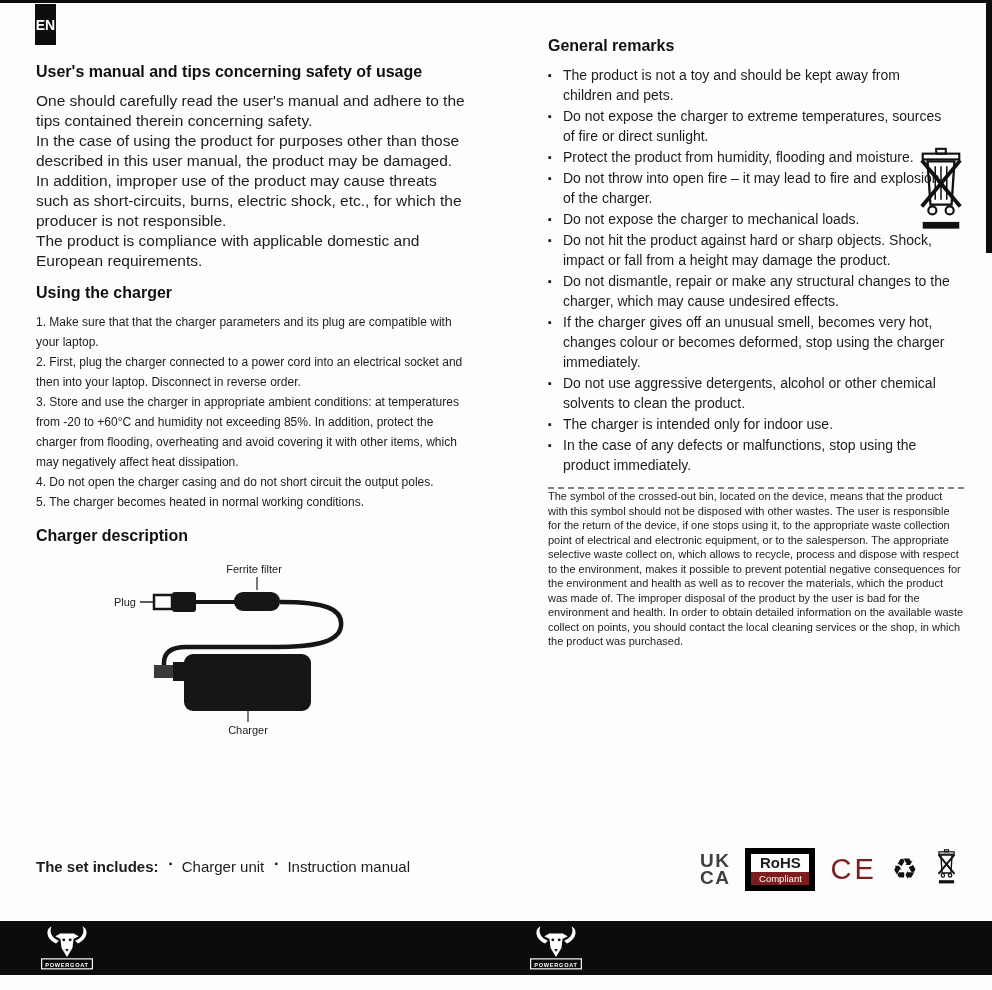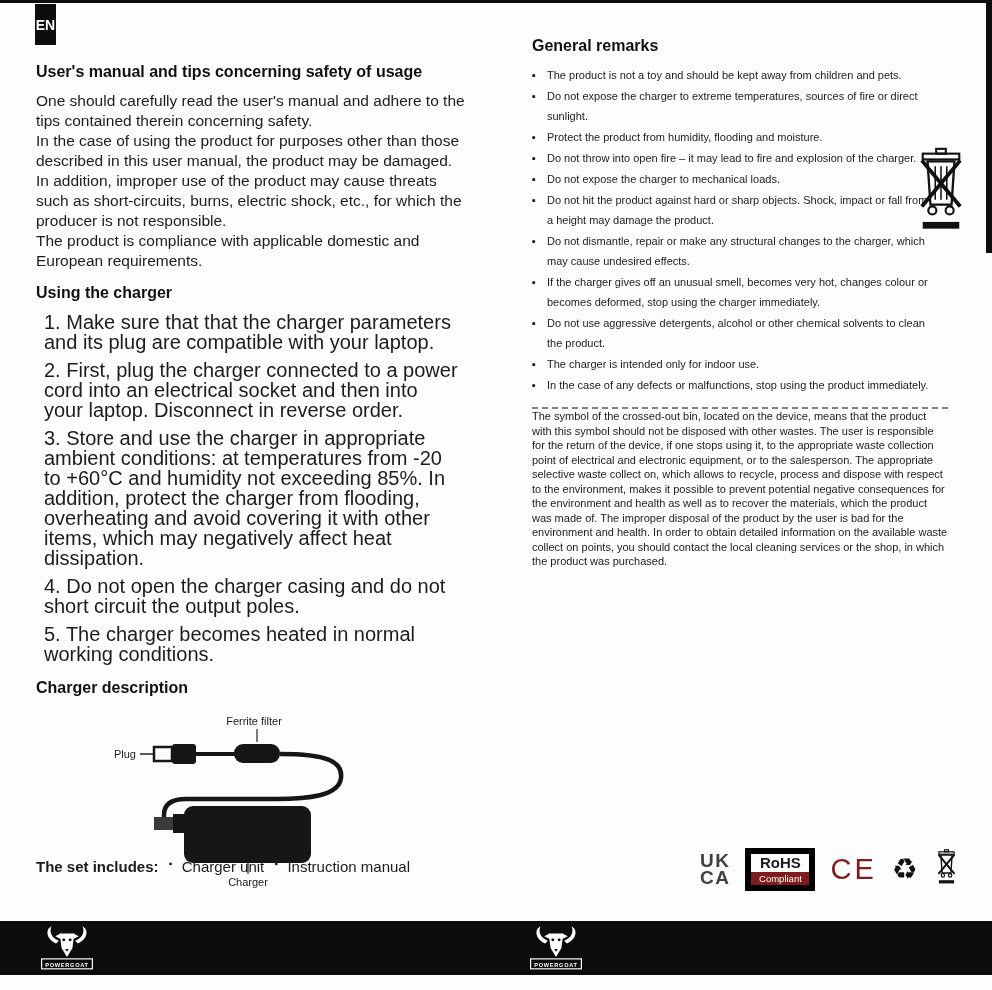--- a/index.html
+++ b/index.html
@@ -3,27 +3,27 @@
 <meta charset="utf-8">
 <style>
   html,body{margin:0;padding:0;background:#d9d9d9;}
   .page{position:relative;width:992px;height:990px;background:#fdfdfd;overflow:hidden;
         font-family:"Liberation Sans",sans-serif;color:#1c1c1c;}
   .top-edge{position:absolute;left:0;top:0;width:992px;height:3px;background:#0d0d0d;}
   .right-edge{position:absolute;right:0;top:0;width:6px;height:253px;background:#0d0d0d;}
   .en-badge{position:absolute;left:35px;top:4px;width:21px;height:41px;background:#0d0d0d;
             color:#fff;font-weight:bold;font-size:14px;display:flex;align-items:center;justify-content:center;}
   .col-left{position:absolute;left:36px;top:62px;width:430px;}
-  .col-right{position:absolute;left:532px;top:36px;width:404px;}
+  .col-right{position:absolute;left:548px;top:36px;width:404px;}
   .h2{font-size:16px;font-weight:bold;line-height:20px;margin:0 0 9px;color:#111;}
   .h2.desc{margin-top:14px;}
   .body-text{font-size:15.5px;line-height:20px;margin:0 0 12px;white-space:pre-line;}
-  .num-item{font-size:20px;line-height:20px;margin:8px;}
+  .num-item{font-size:12px;line-height:20px;margin:0;}
   ul.remarks{list-style:none;margin:0;padding:0;}
-  ul.remarks li{position:relative;padding-left:15px;font-size:11px;line-height:20px;margin:0 0 1px;}
+  ul.remarks li{position:relative;padding-left:15px;font-size:14px;line-height:20px;margin:0 0 1px;}
   ul.remarks li::before{content:"▪";position:absolute;left:0;top:0;font-size:11px;line-height:20px;color:#111;}
   .dashed-sep{border:none;border-top:2px dashed #808080;margin:12px 0 0;width:416px;}
   .disposal-h{font-size:11.5px;font-weight:bold;margin:12px 0 6px;color:#111;}
   .disposal-body{font-size:11px;line-height:14.5px;width:416px;margin:0;}
   .diagram{margin-top:4px;}
   .diagram text{font-family:"Liberation Sans",sans-serif;fill:#1c1c1c;}
   .set-line{position:absolute;left:36px;top:858px;font-size:15px;}
   .set-label{font-weight:bold;}
   .set-item{position:relative;padding-left:13px;margin-left:6px;text-align:center;}
   .set-item::before{content:"▪";position:absolute;left:0;top:0;font-size:10px;}

